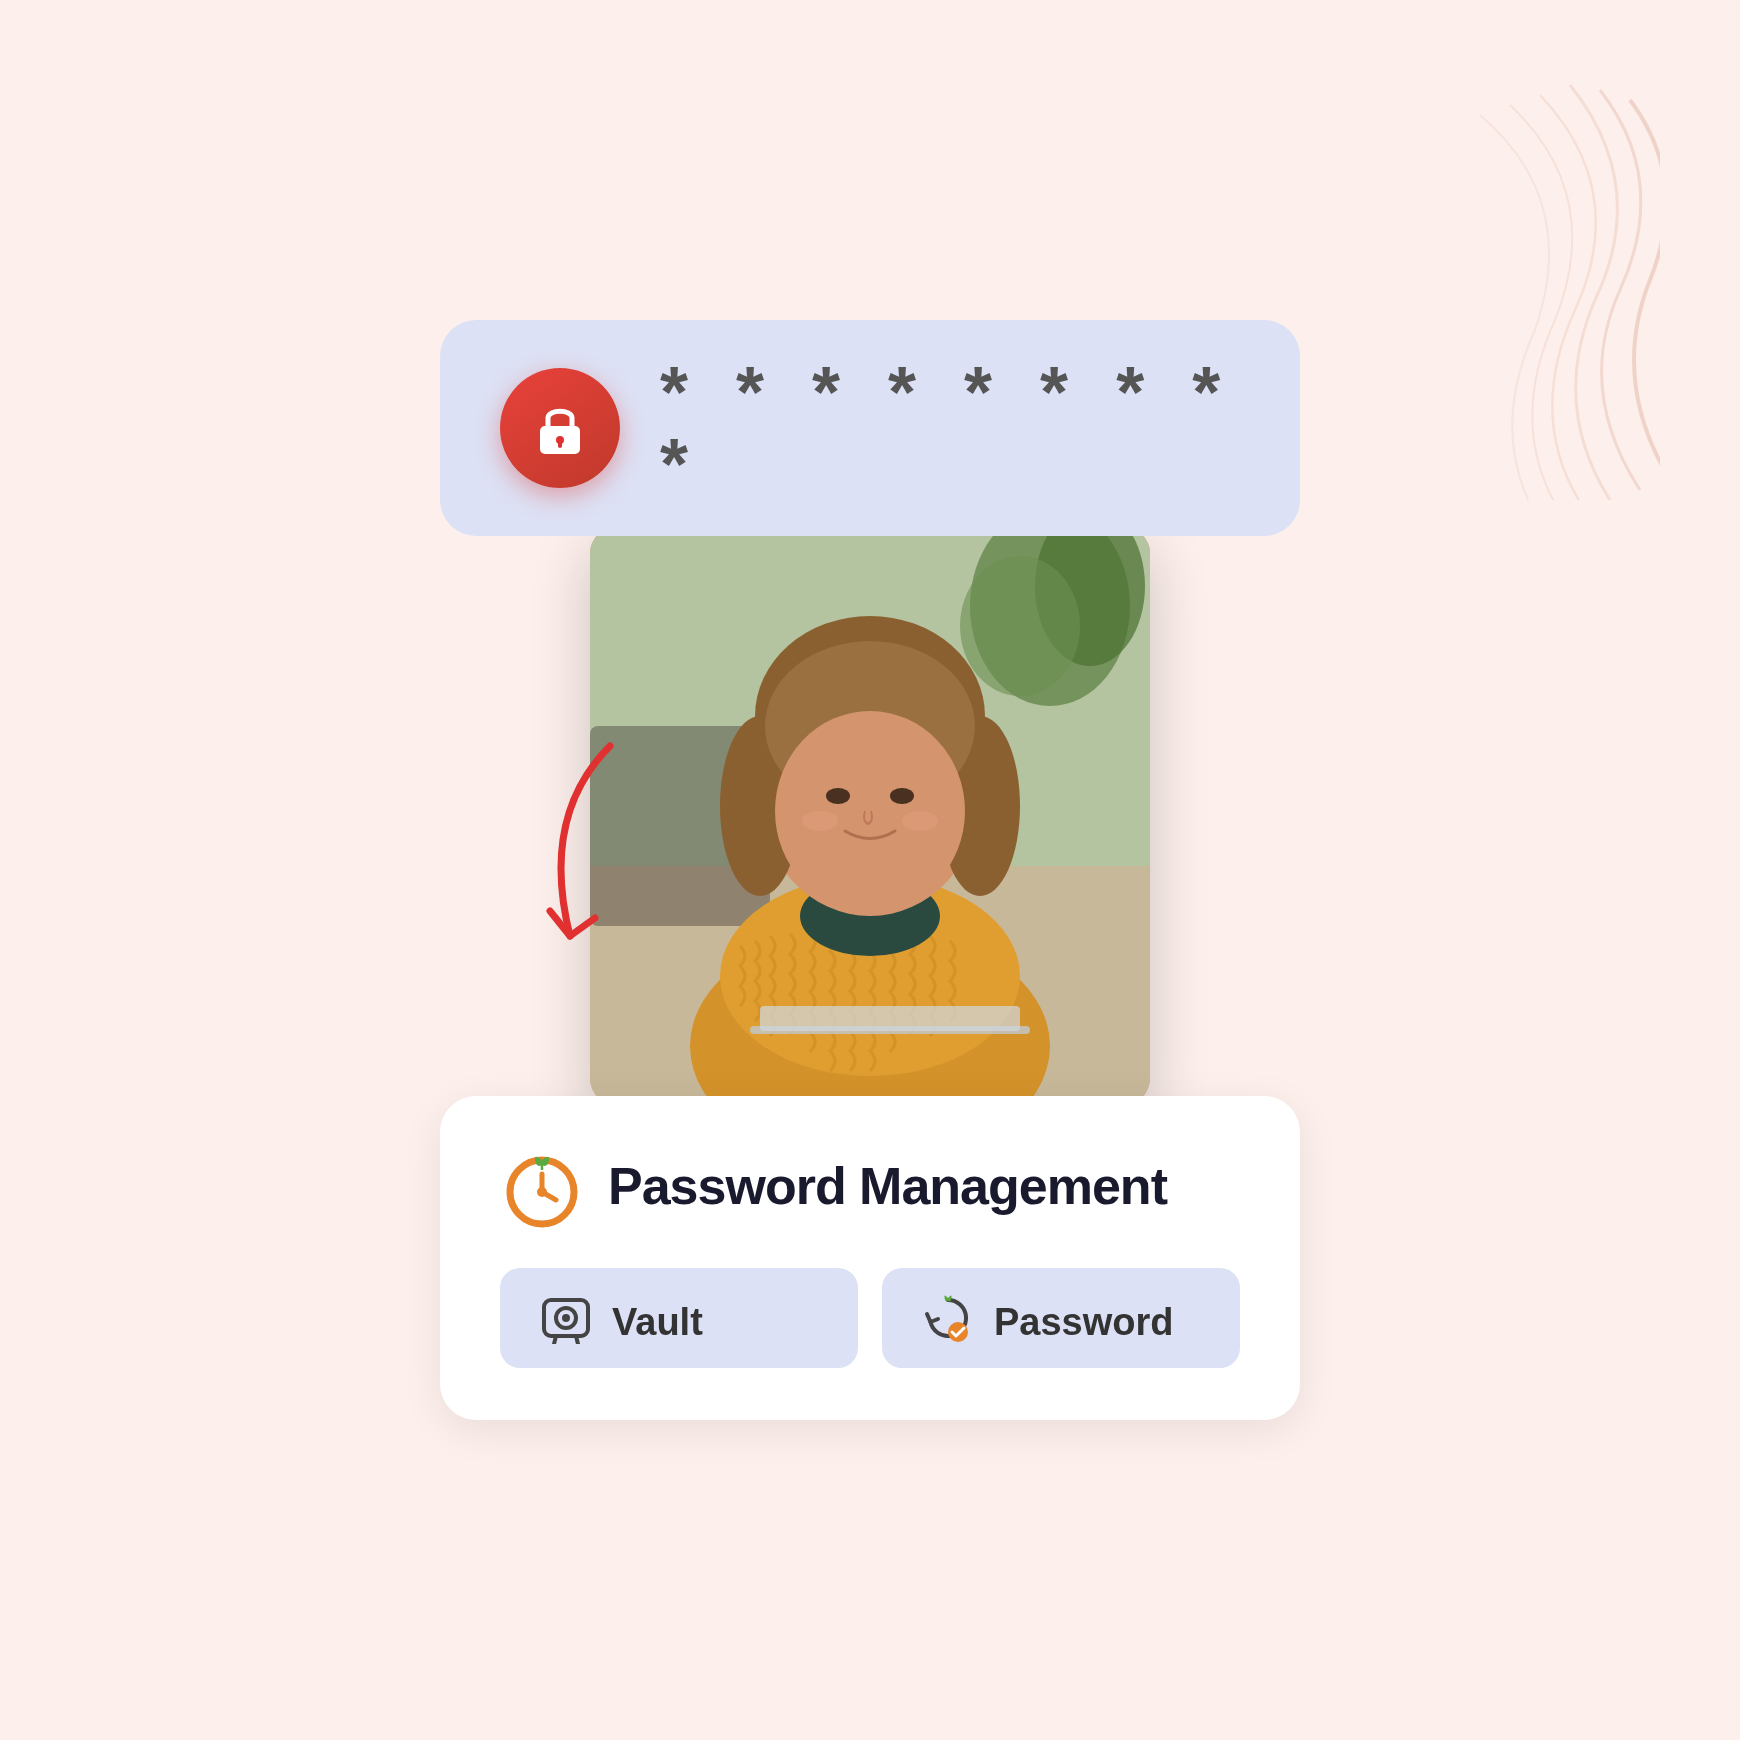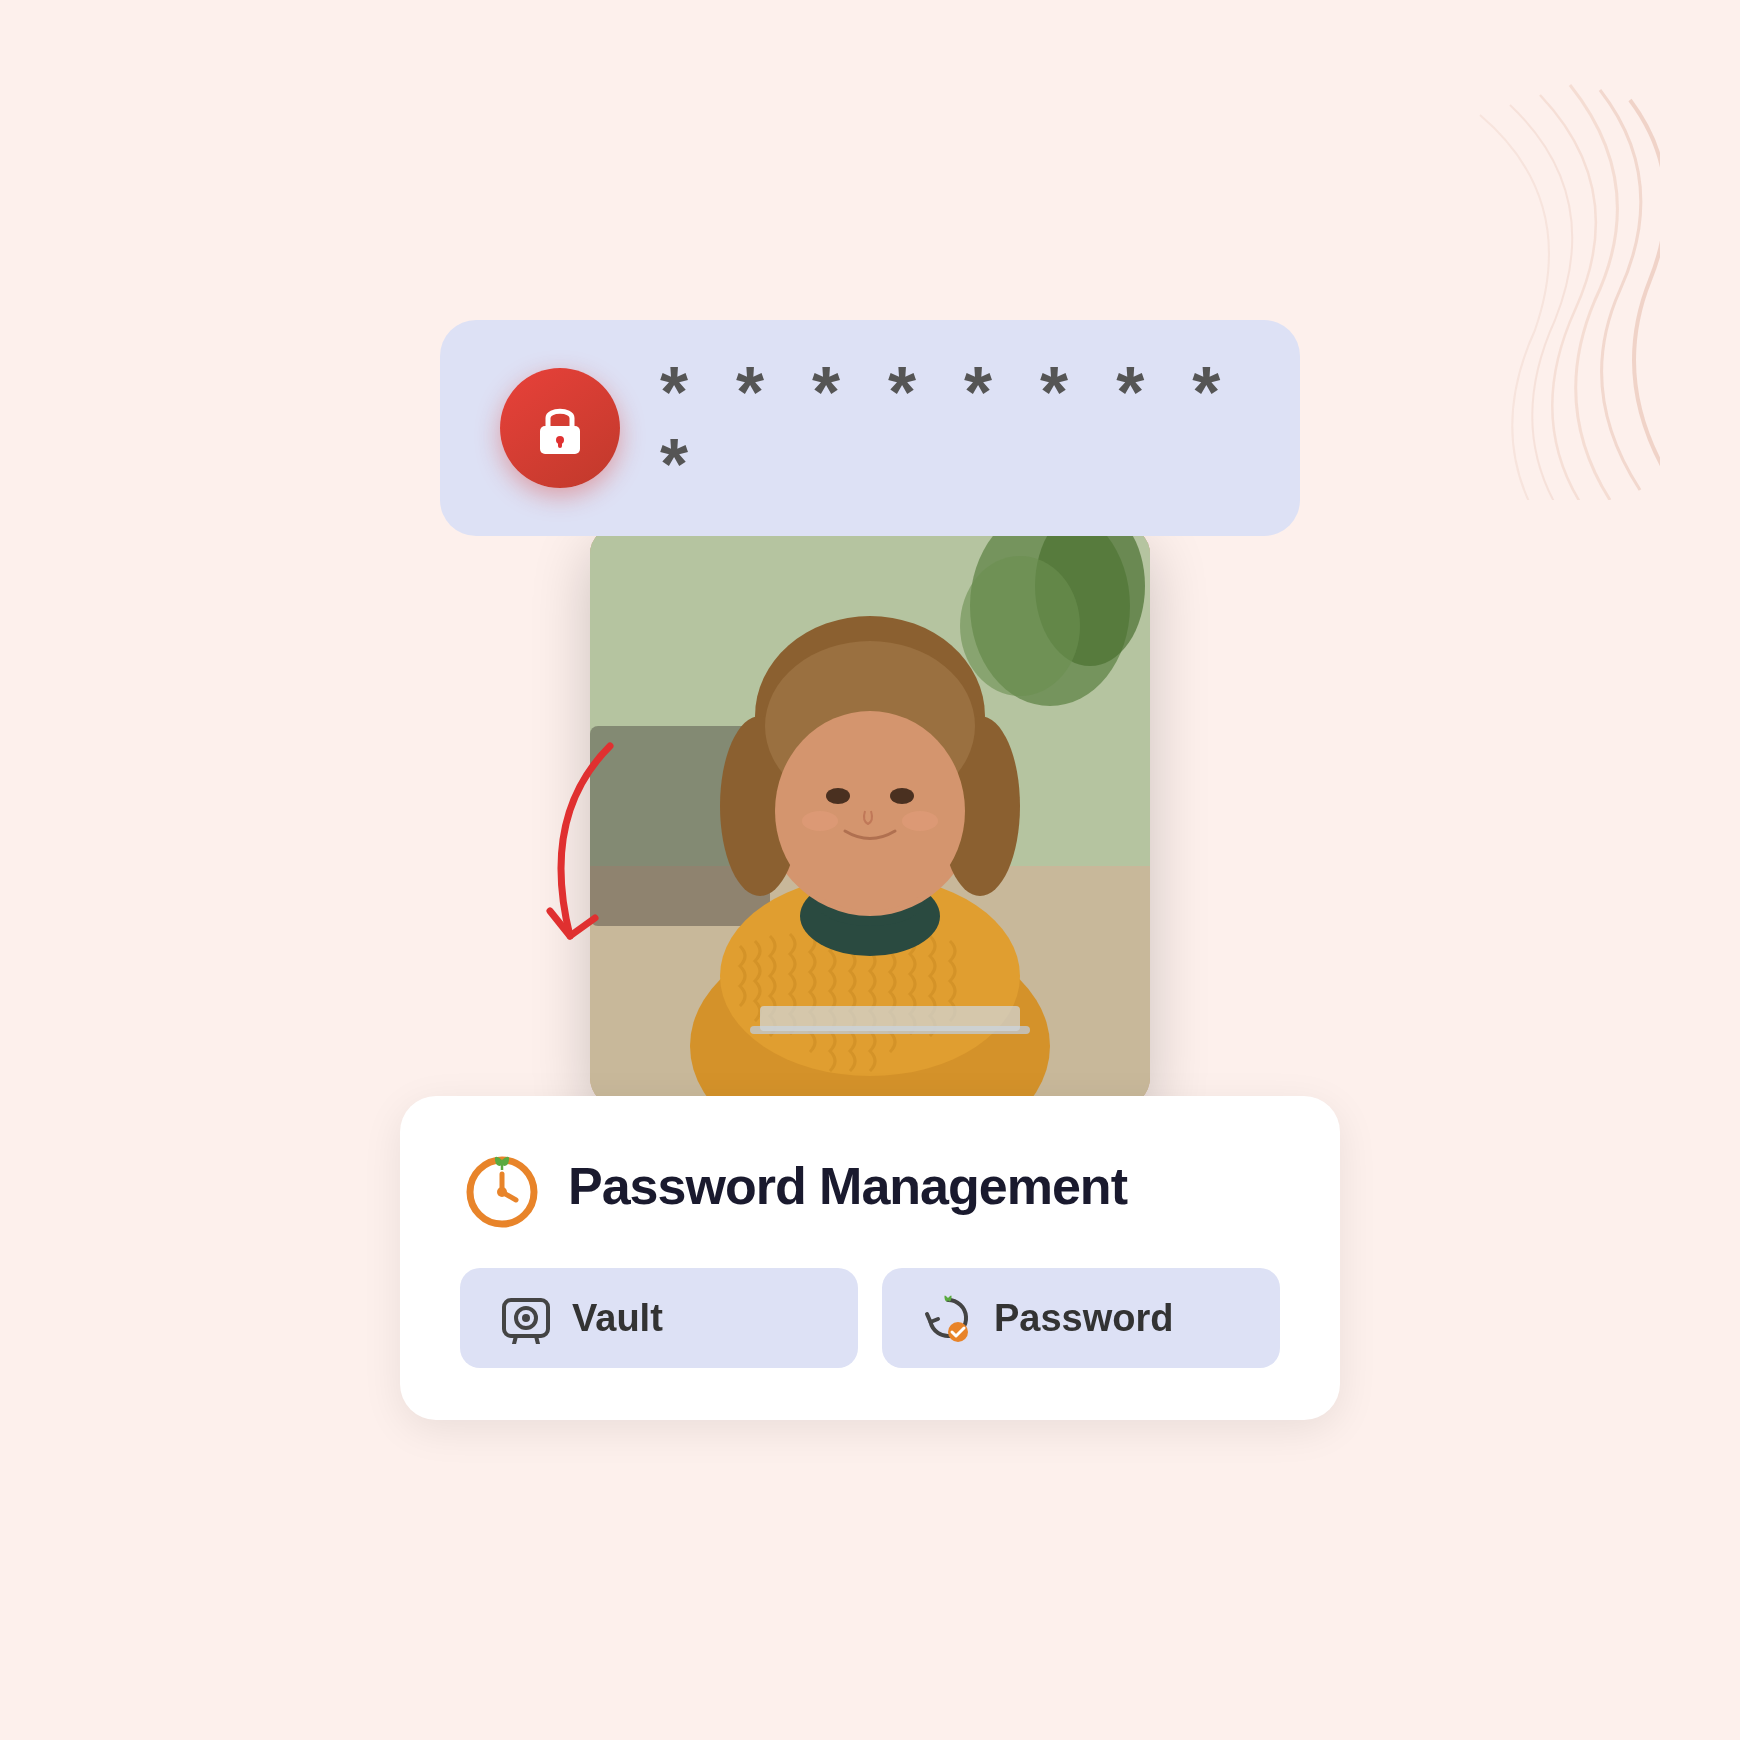--- a/index.html
+++ b/index.html
@@ -85,21 +85,21 @@
       z-index: 10;
       width: 160px;
       height: 240px;
     }
 
     
     .info-card {
       background: #fff;
       border-radius: 36px;
       padding: 48px 60px 52px;
-      width: 940px;
+      width: 860px;
       position: relative;
       z-index: 3;
       margin-top: -10px;
       box-shadow: 0 10px 40px rgba(0,0,0,0.08);
     }
 
     .info-card-title-row {
       display: flex;
       align-items: center;
       gap: 24px;
@@ -123,21 +123,21 @@
       display: flex;
       gap: 24px;
       flex-wrap: wrap;
     }
 
     .chip {
       background: #dde1f5;
       border-radius: 20px;
       padding: 24px 40px;
       display: flex;
-      align-items: center;
+      align-items: flex-end;
       gap: 20px;
       font-size: 38px;
       font-weight: 600;
       color: #333;
       flex: 1;
       min-width: 200px;
     }
 
     .chip-icon {
       width: 52px;

